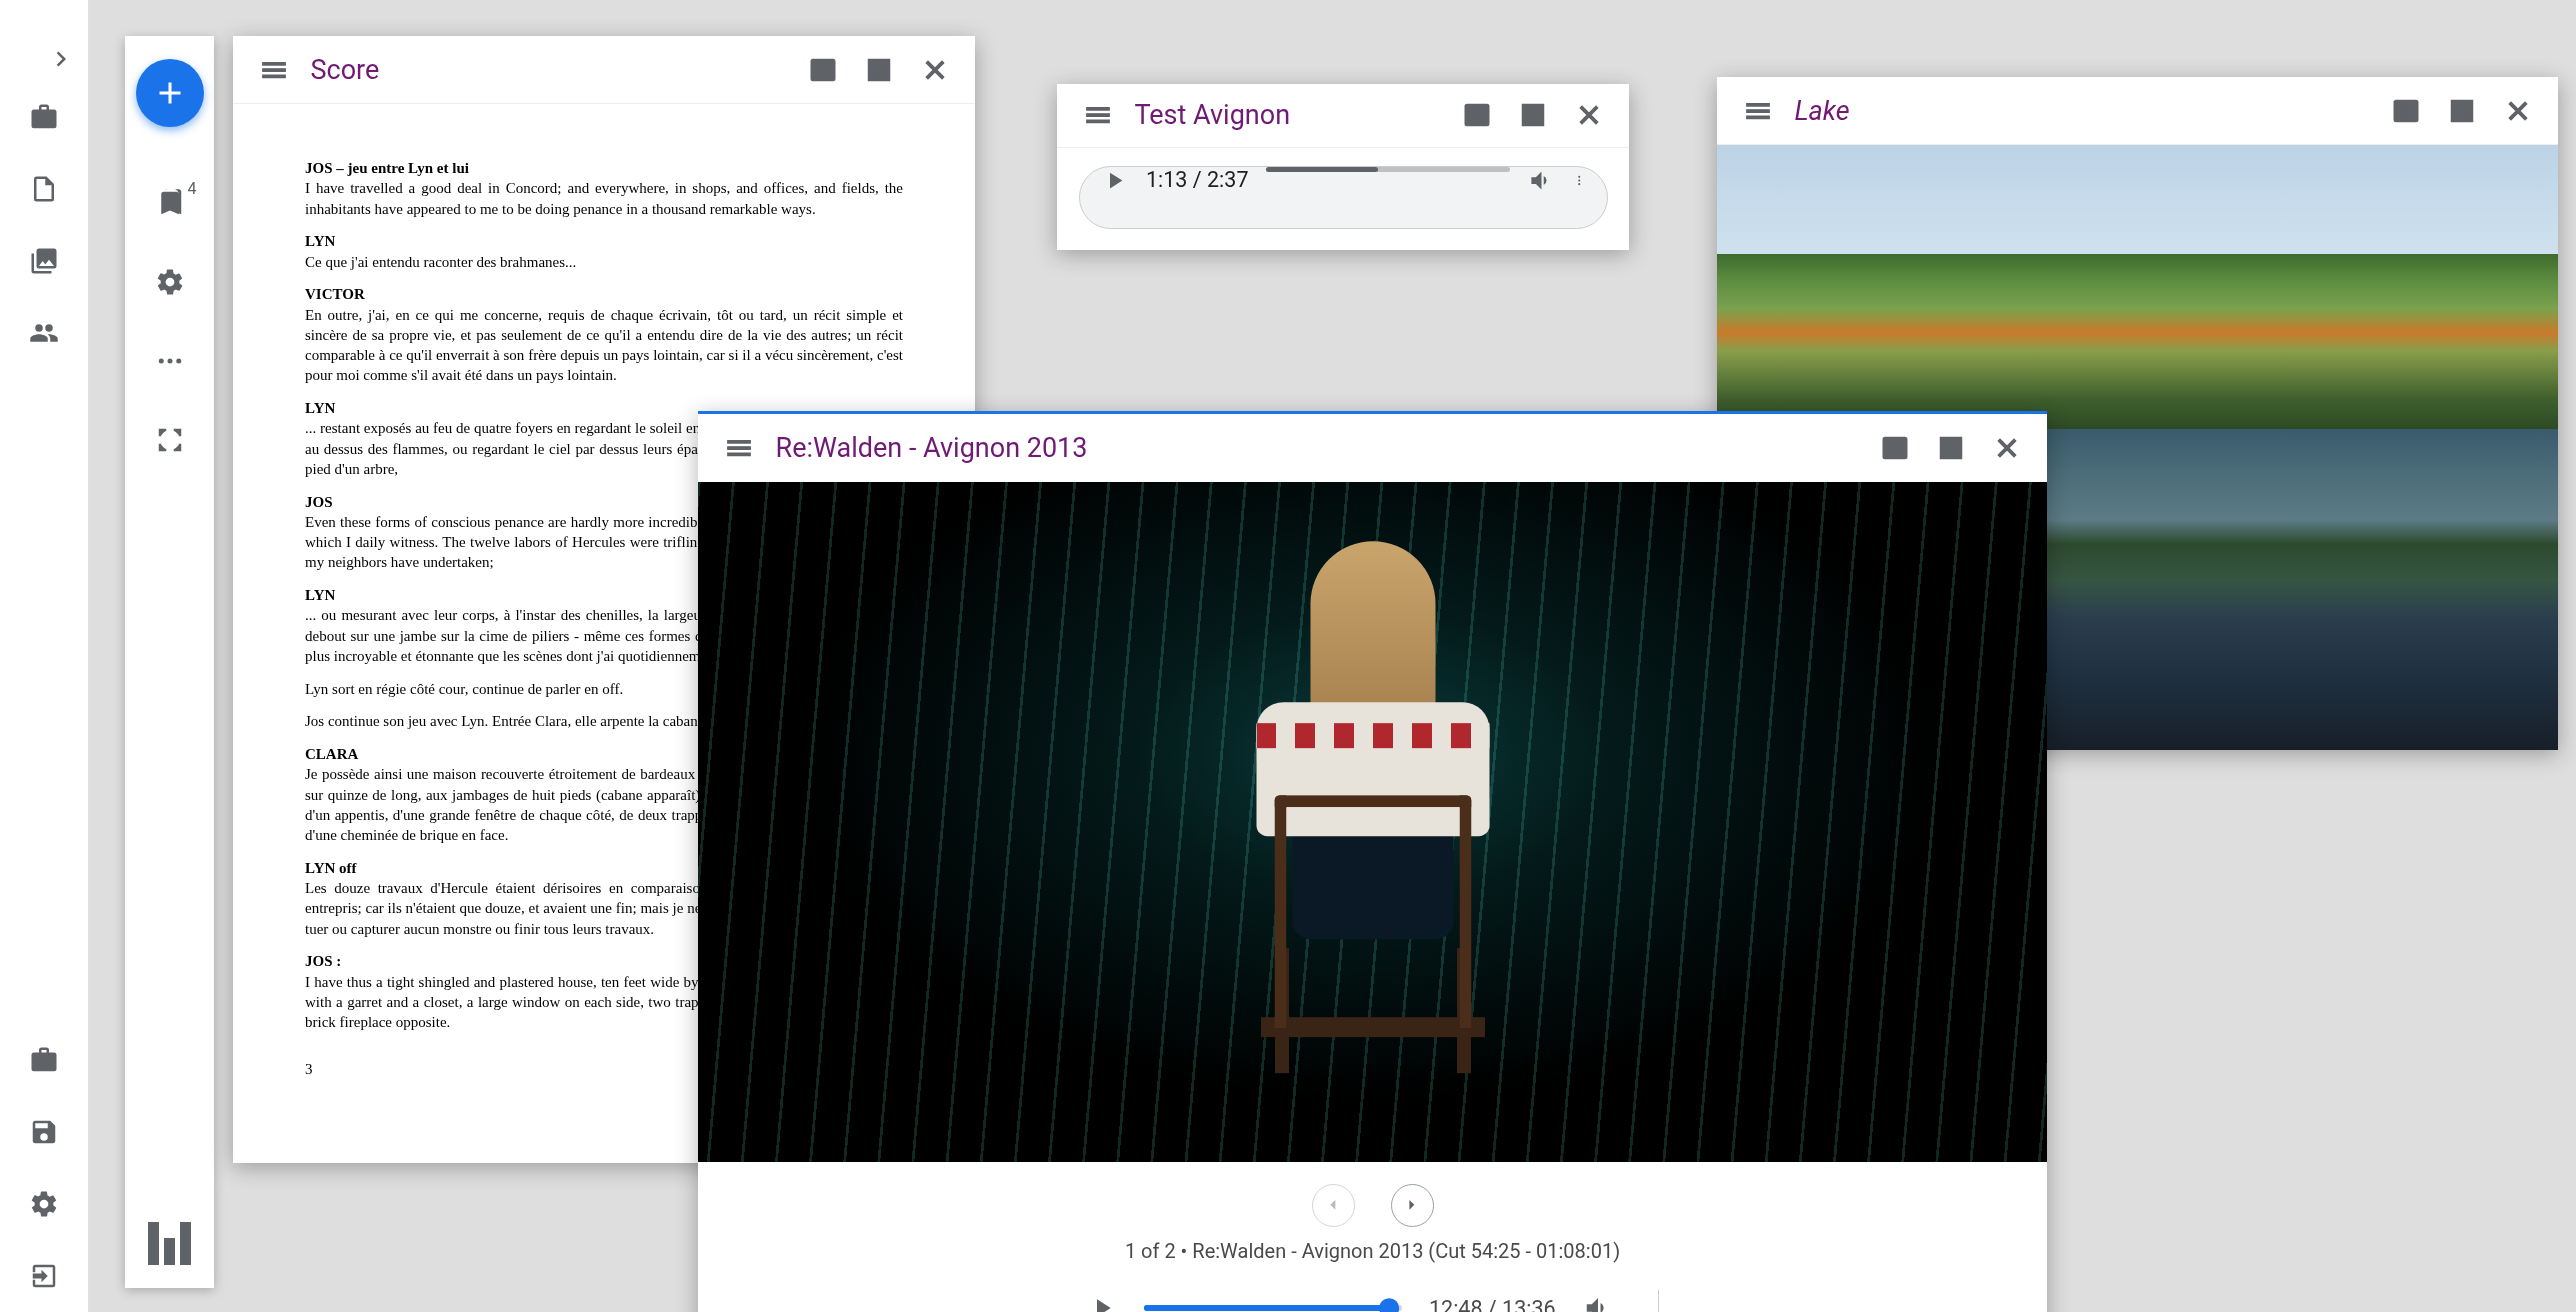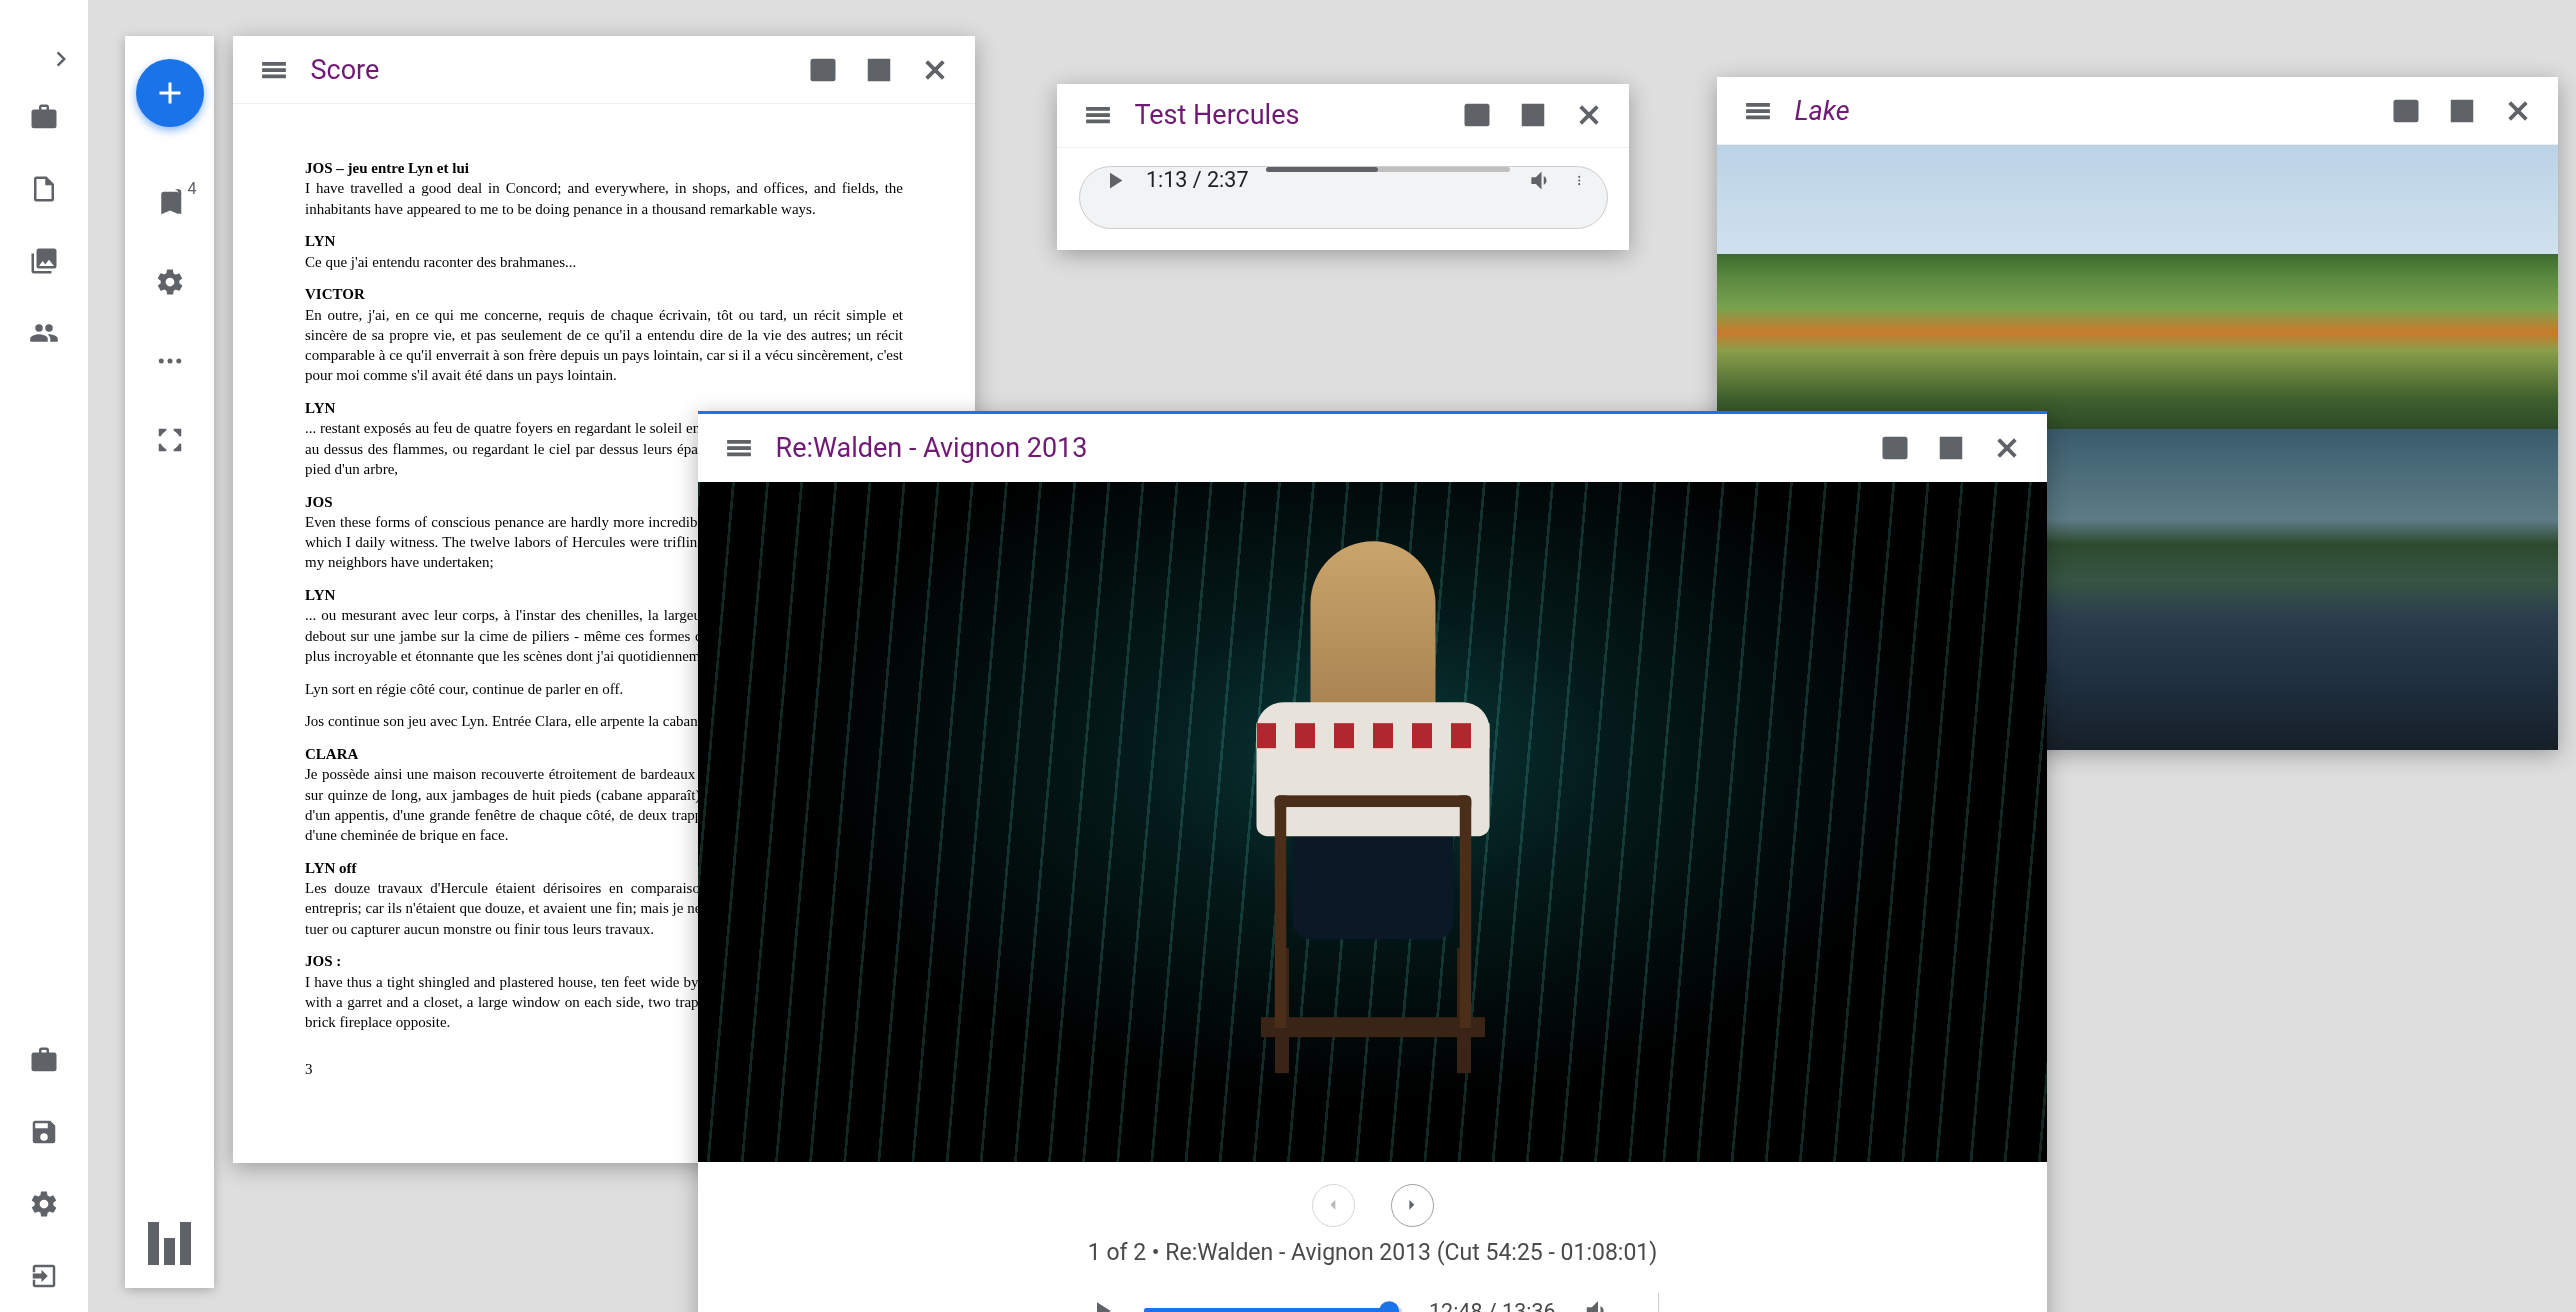--- a/index.html
+++ b/index.html
@@ -170,21 +170,21 @@
   .sweater{width:233px;height:134px;margin-top:-54px;background:#e8e3da;border-radius:27px 27px 10.7px 10.7px;position:relative;}
   .sweater::before{content:"";position:absolute;top:21.5px;left:0;right:0;height:25px;background:repeating-linear-gradient(90deg,#b0272d 0 19.7px,#e8e3da 19.7px 39px);}
   .legs{width:161px;height:107px;margin:-3.6px auto 0;background:#0b1826;border-radius:0 0 18px 18px;}
   .video-controls{
     flex:1; display:flex; flex-direction:column; align-items:center; padding:21.5px 27px;
   }
   .nav-row{display:flex;gap:36px;margin-bottom:12.5px;}
   .circ-btn{width:43px;height:43px;border:1.8px solid #9aa0a6;border-radius:50%;display:flex;align-items:center;justify-content:center;color:#5f6368;}
   .circ-btn.disabled{opacity:.45;}
   .circ-btn svg{width:19.7px;height:19.7px;fill:currentColor;}
-  .meta-row{font-size:23px;color:#4a4a4a;margin-bottom:27px;text-align:center;}
+  .meta-row{font-size:20px;color:#4a4a4a;margin-bottom:27px;text-align:center;}
   .play-row{display:flex;align-items:center;gap:27px;width:572px;justify-content:center;}
   .play-row .track{flex:1;height:5.4px;background:#cfd8dc;border-radius:2.7px;position:relative;}
   .play-row .track .fill{position:absolute;left:0;top:0;bottom:0;width:95%;background:#1a73e8;border-radius:2.7px;}
   .play-row .track .thumb{position:absolute;top:50%;left:95%;transform:translate(-50%,-50%);width:19.7px;height:19.7px;border-radius:50%;background:#1a73e8;}
   .play-row .time{font-size:21.5px;color:#4a4a4a;}
   .vdiv{width:0.9px;height:36px;background:#ccc;margin-left:18px;}
 </style>
 </head>
 <body>
 
@@ -317,21 +317,21 @@
     </div>
 </div>
 
 <div class="panel" style="left:1057px; top:84px; width:572px; height:166px;">
   <div class="panel-header">
     <div class="hicn" style="margin-left:0">
         <svg viewBox="0 0 24 24">
           <path d="M3 6h18v2H3zm0 5h18v2H3zm0 5h18v2H3z"></path>
         </svg>
       </div>
-    <div class="title">Test Hercules</div>
+    <div class="title">Test Avignon</div>
     <div class="hicn">
         <svg viewBox="0 0 24 24" fill="none" stroke="currentColor" stroke-width="2">
           <rect x="3" y="4" width="18" height="16" rx="1"></rect>
           <line x1="12" y1="4" x2="12" y2="20"></line>
         </svg>
       </div>
     <div class="hicn">
         <svg viewBox="0 0 24 24" fill="none" stroke="currentColor" stroke-width="2">
           <rect x="4" y="4" width="16" height="16"></rect>
         </svg>

